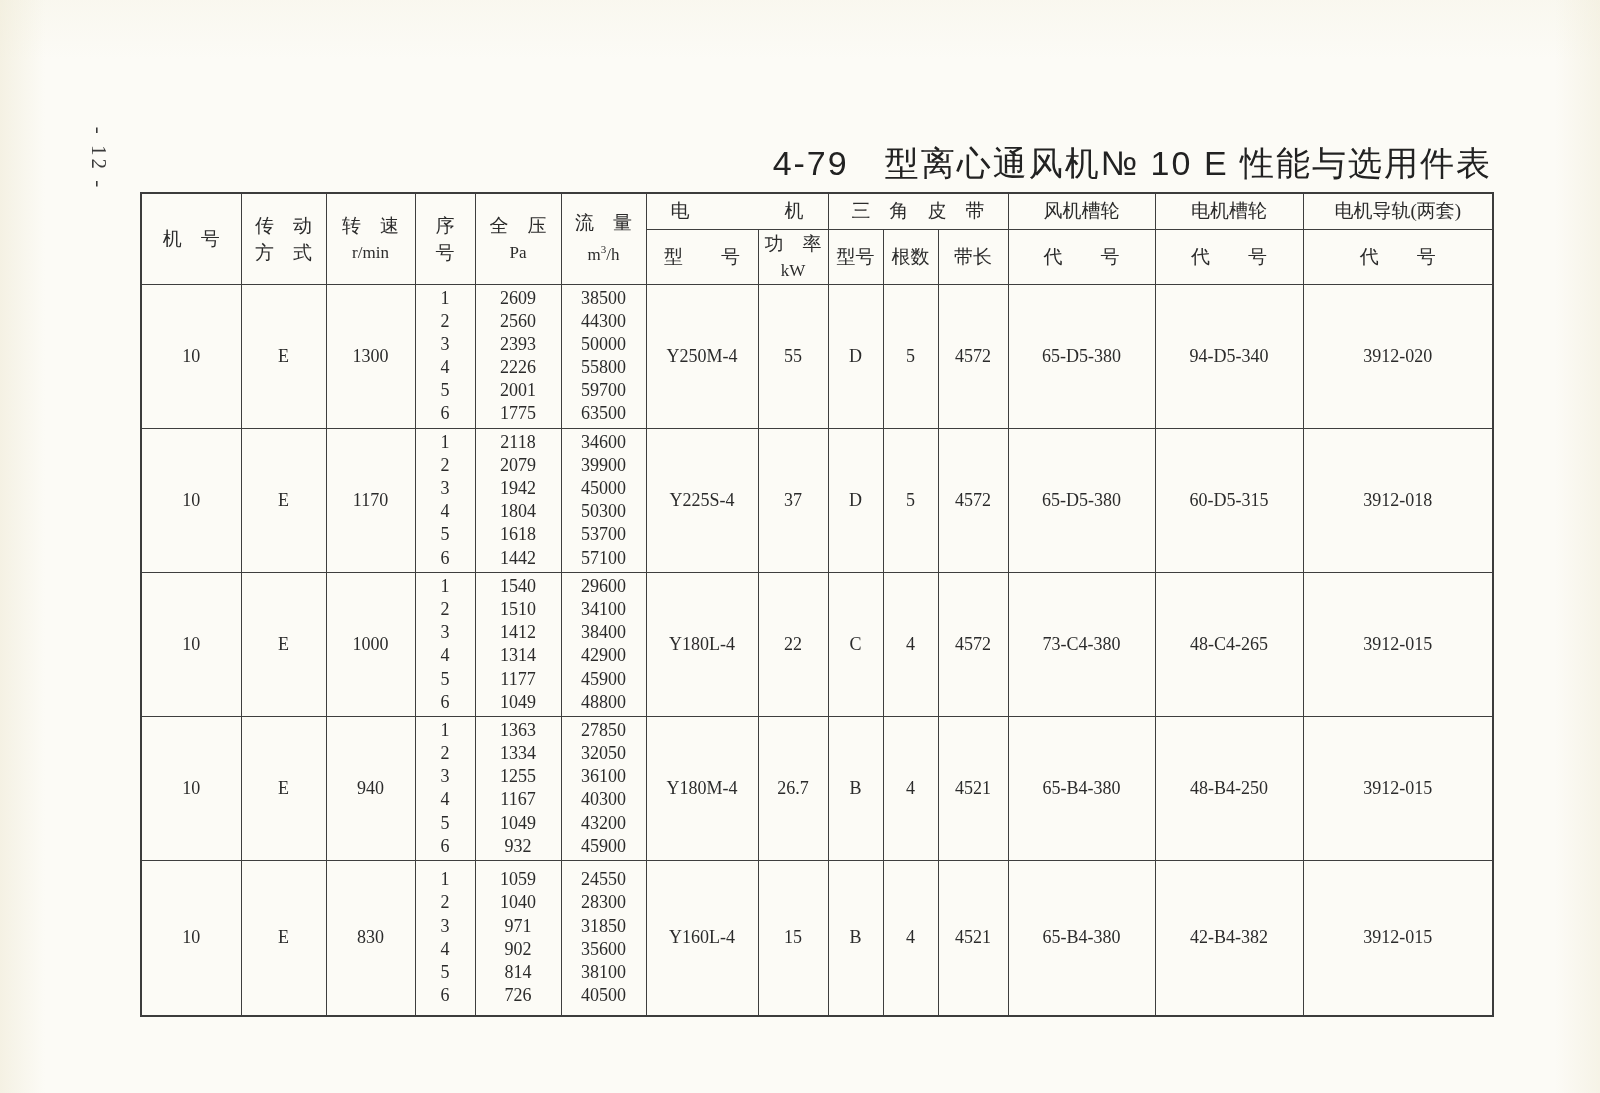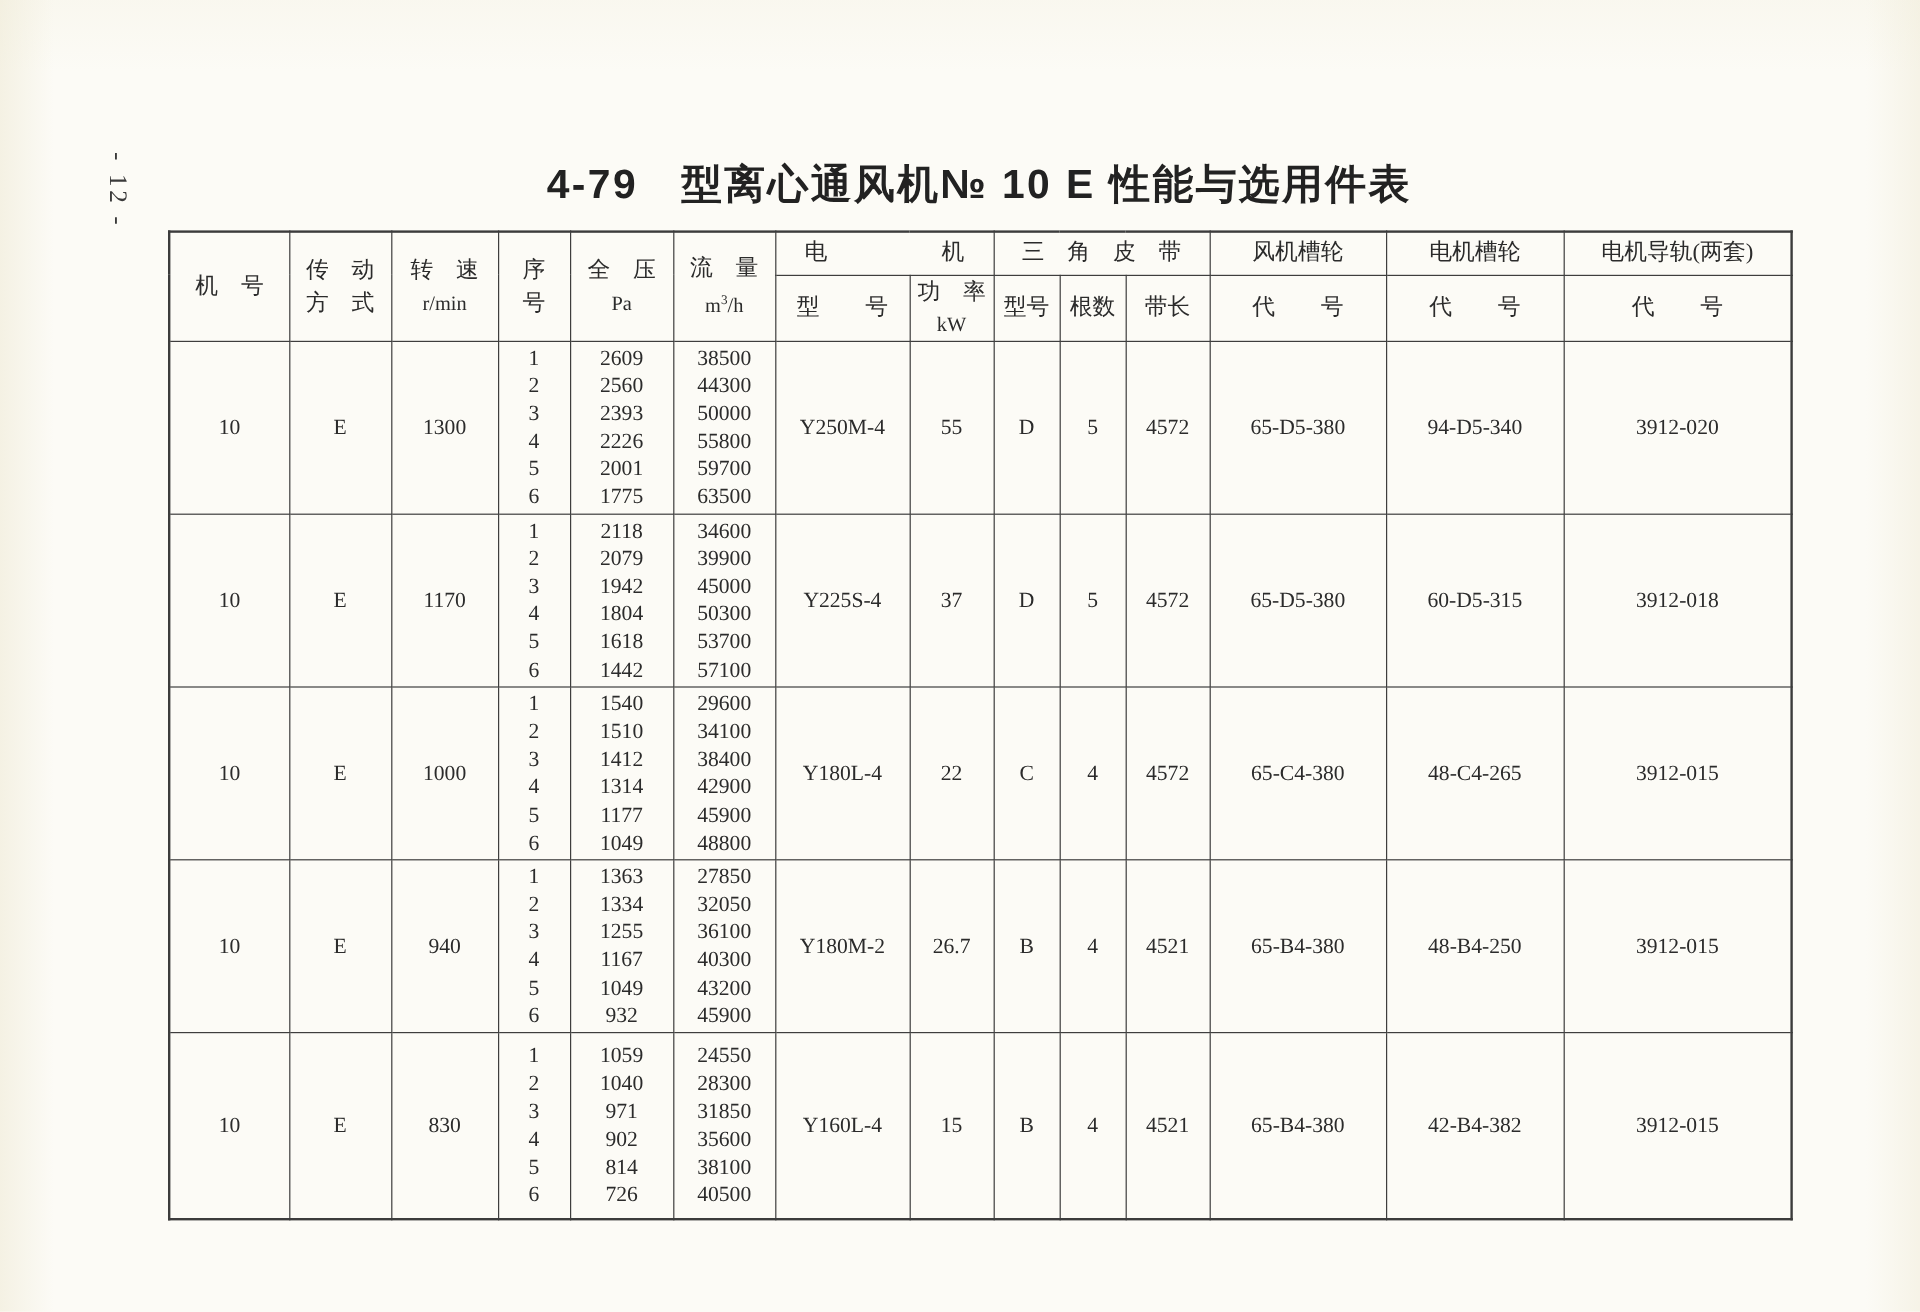--- a/index.html
+++ b/index.html
@@ -21,25 +21,25 @@
     width: 92px;
     text-align: center;
     transform: rotate(90deg);
     font-size: 21px;
     letter-spacing: 3px;
     color: #3a3a3a;
   }
 
   .doc-title {
     position: absolute;
-    left: 140px; top: 131px;
+    left: 140px; top: 141px;
     width: 1352px;
-    text-align: center;
+    text-align: right;
     font-family: "Liberation Sans", "DejaVu Sans", sans-serif;
-    font-weight: bold;
+    font-weight: normal;
     font-size: 34px;
     letter-spacing: 2px;
     color: #222;
     white-space: nowrap;
   }
 
   table.fan-table {
     position: absolute;
     left: 140px; top: 192px;
     width: 1352px;
@@ -241,21 +241,21 @@
           <div class="line">38400</div>
           <div class="line">42900</div>
           <div class="line">45900</div>
           <div class="line">48800</div>
         </td>
         <td>Y180L-4</td>
         <td>22</td>
         <td>C</td>
         <td>4</td>
         <td>4572</td>
-        <td>65-C4-380</td>
+        <td>73-C4-380</td>
         <td>48-C4-265</td>
         <td>3912-015</td>
       </tr>
       <tr>
         <td>10</td>
         <td>E</td>
         <td>940</td>
         <td class="stack">
           <div class="line">1</div>
           <div class="line">2</div>
@@ -273,21 +273,21 @@
           <div class="line">932</div>
         </td>
         <td class="stack">
           <div class="line">27850</div>
           <div class="line">32050</div>
           <div class="line">36100</div>
           <div class="line">40300</div>
           <div class="line">43200</div>
           <div class="line">45900</div>
         </td>
-        <td>Y180M-2</td>
+        <td>Y180M-4</td>
         <td>26.7</td>
         <td>B</td>
         <td>4</td>
         <td>4521</td>
         <td>65-B4-380</td>
         <td>48-B4-250</td>
         <td>3912-015</td>
       </tr>
       <tr>
         <td>10</td>

